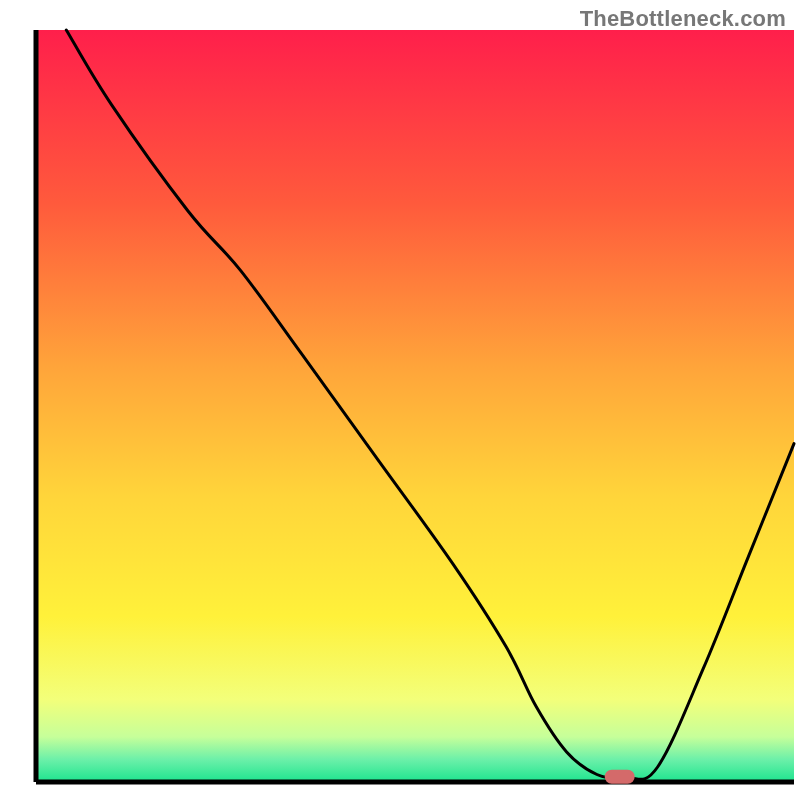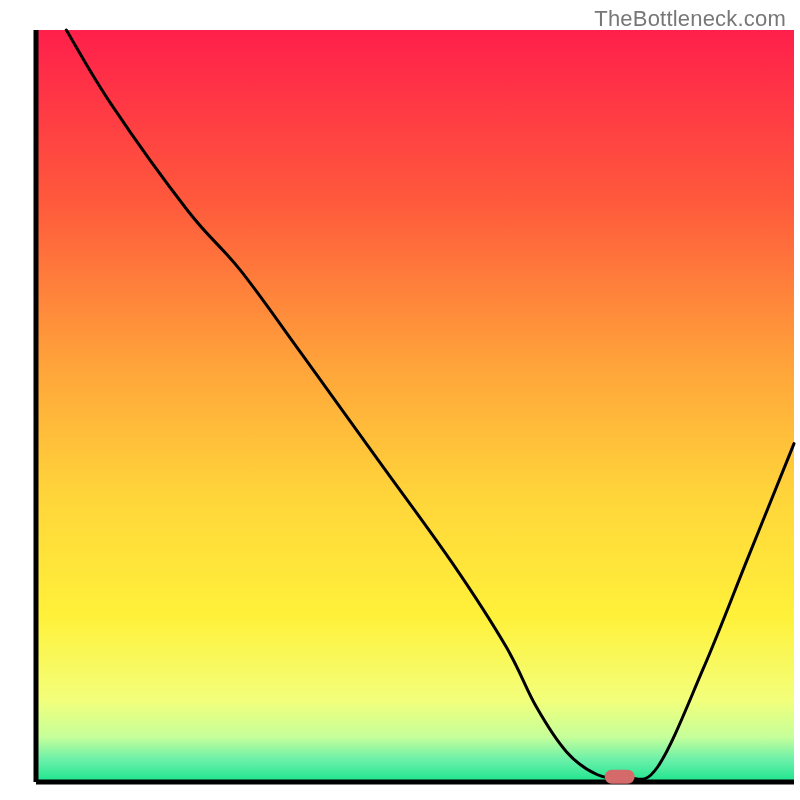--- a/index.html
+++ b/index.html
@@ -15,21 +15,21 @@
     position: relative;
     width: 800px;
     height: 800px;
   }
   .watermark {
     position: absolute;
     top: 6px;
     right: 14px;
     color: #777;
     font-size: 22px;
-    font-weight: 400;
+    font-weight: 700;
     letter-spacing: 0.2px;
     z-index: 20;
     user-select: none;
   }
   svg.chart {
     position: absolute;
     top: 0;
     left: 0;
     width: 800px;
     height: 800px;

